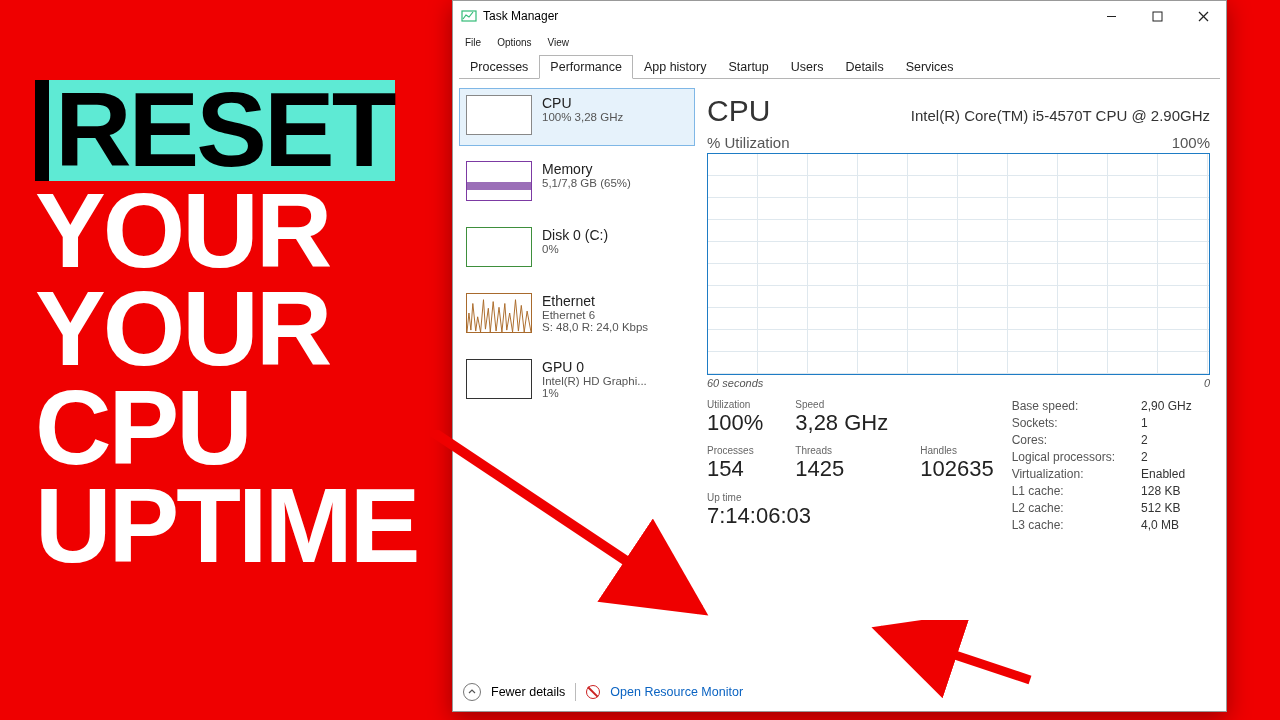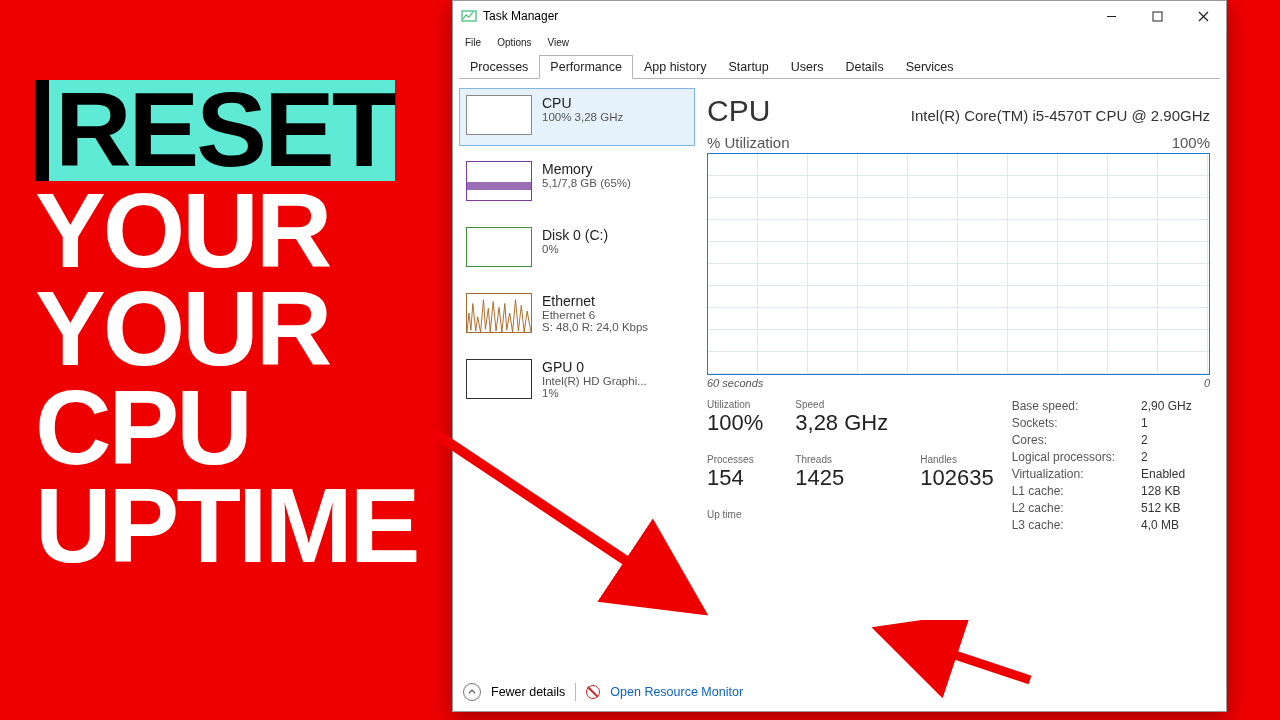--- a/index.html
+++ b/index.html
@@ -212,20 +212,21 @@
           <div class="stat">
             <div class="lbl">Threads</div>
             <div class="val">1425</div>
           </div>
           <div class="stat">
             <div class="lbl">Handles</div>
             <div class="val">102635</div>
           </div>
           <div class="stat uptime">
             <div class="lbl">Up time</div>
+            <div class="val">7:14:06:03</div>
           </div>
         </div>
         <div class="stats-right">
           <span class="rl">Base speed:</span>
             <span>2,90 GHz</span>
           <span class="rl">Sockets:</span>
             <span>1</span>
           <span class="rl">Cores:</span>
             <span>2</span>
           <span class="rl">Logical processors:</span>

